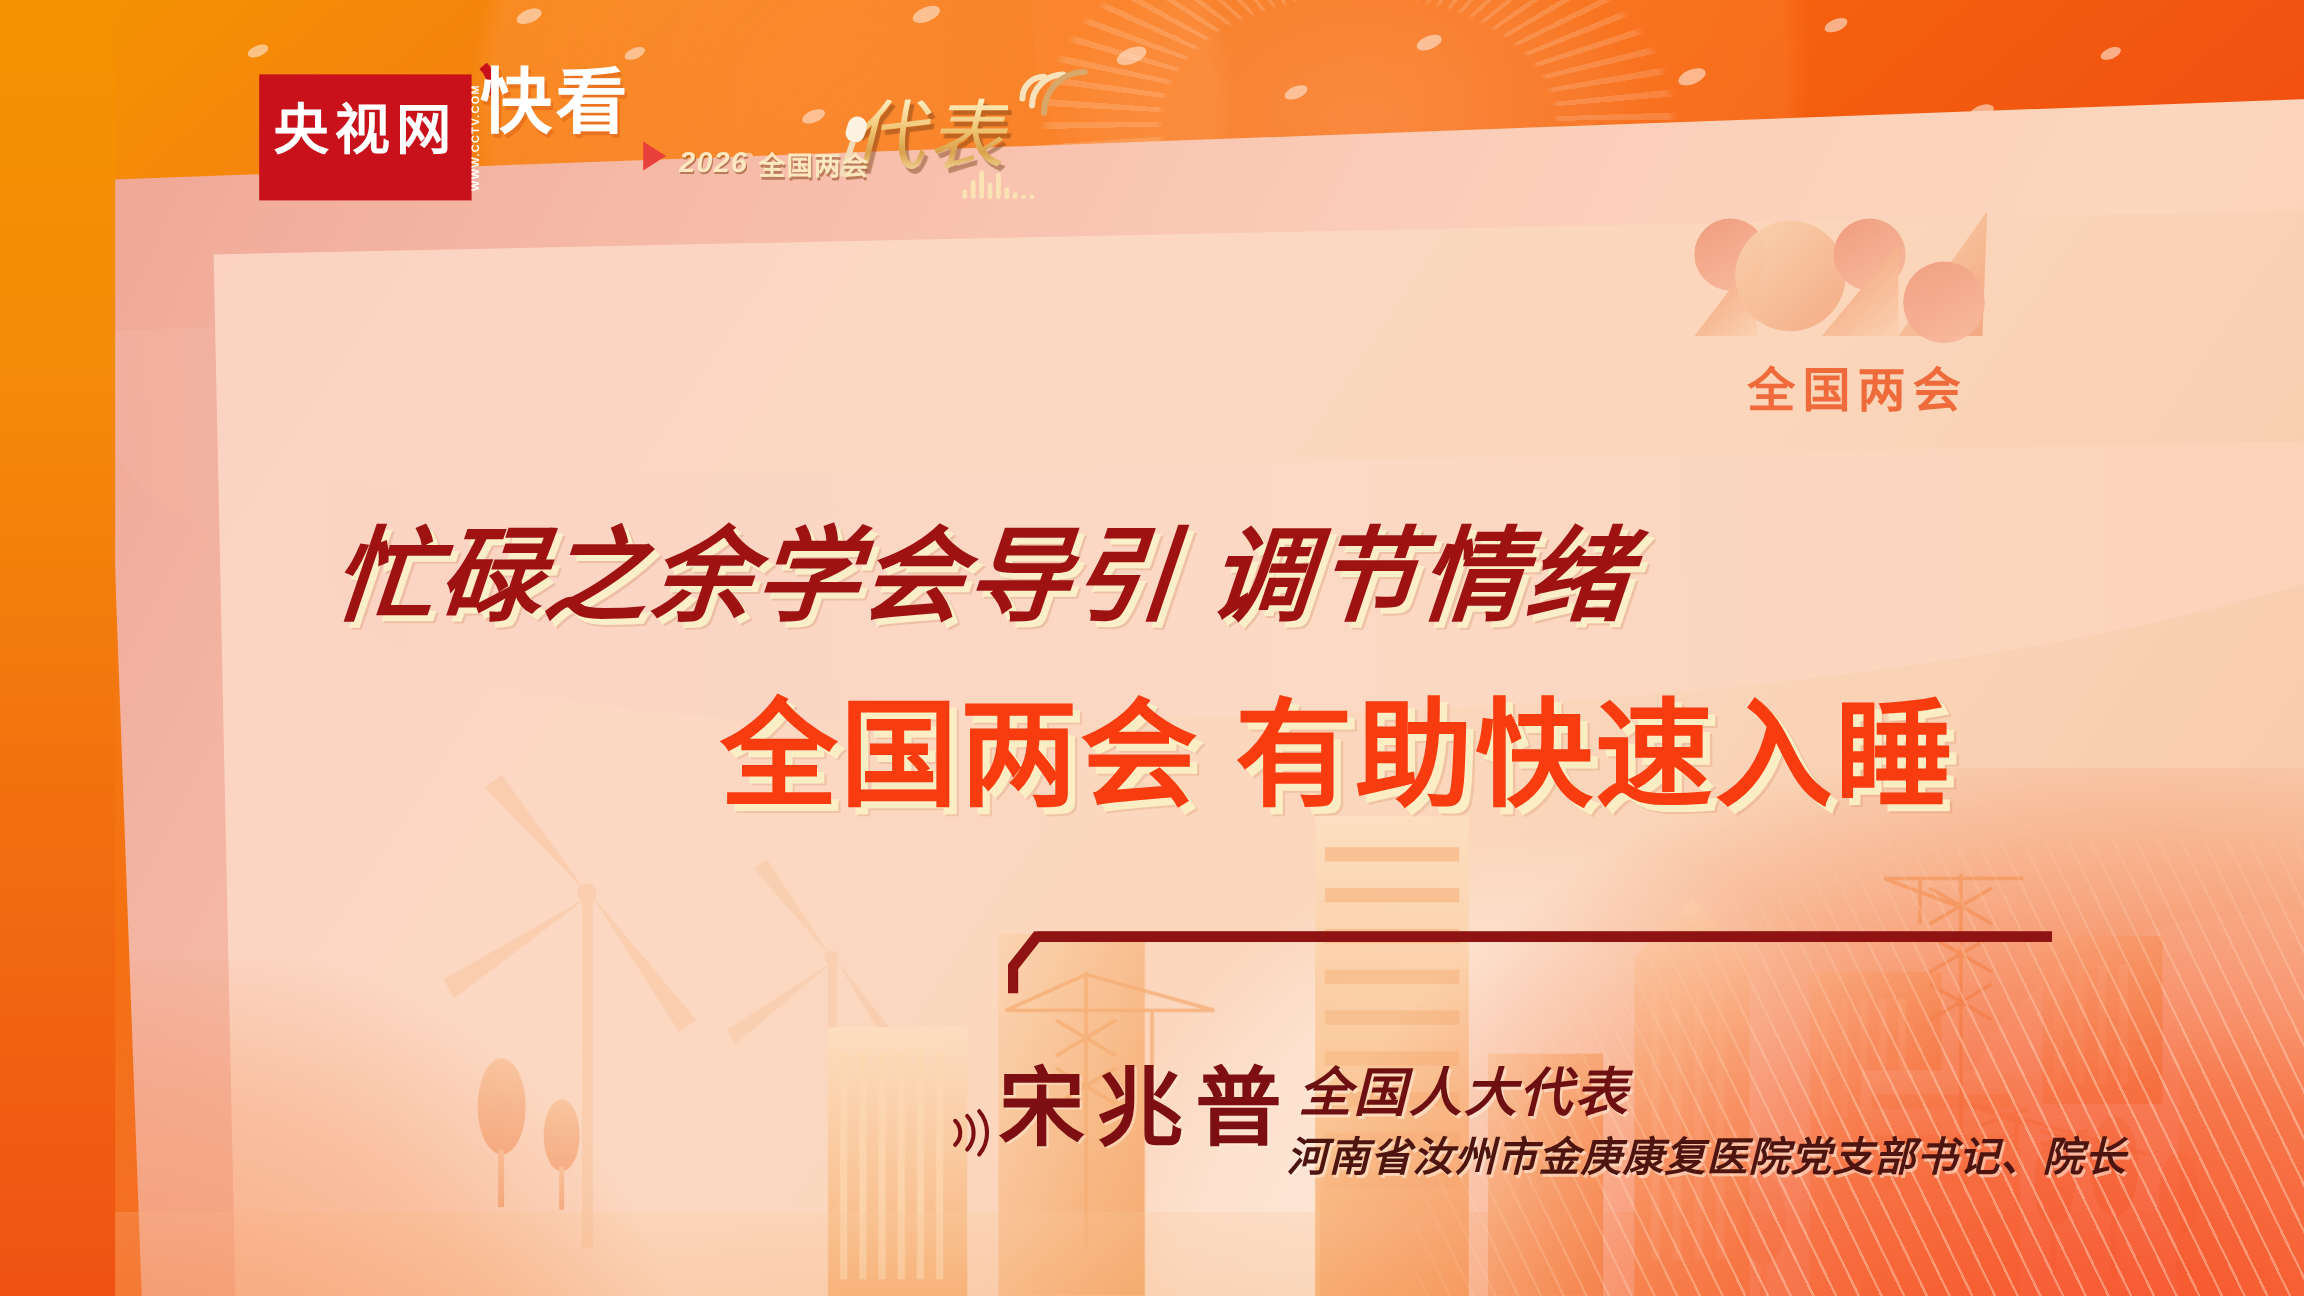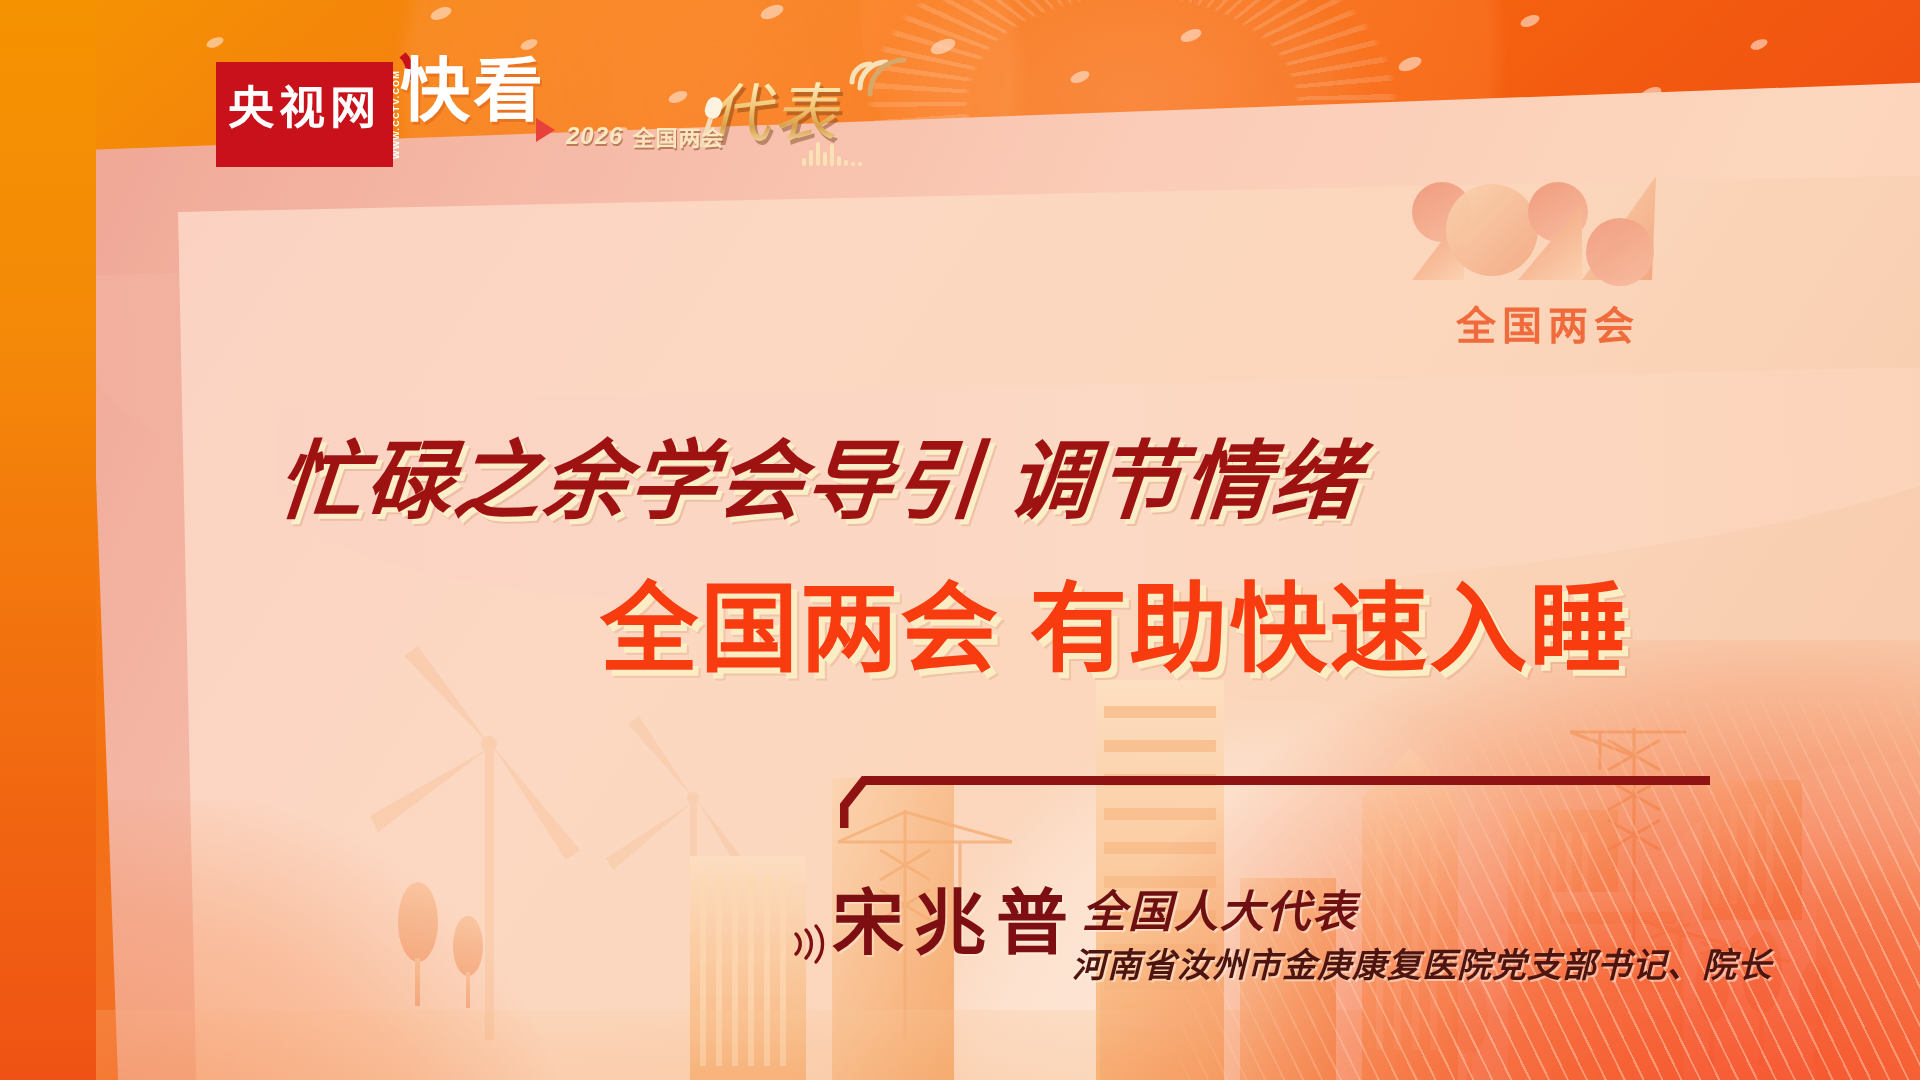--- a/index.html
+++ b/index.html
@@ -118,21 +118,21 @@
     writing-mode:vertical-rl;font-size:9px;color:#fff;letter-spacing:1.2px;
     transform:rotate(180deg);margin-left:-4px;padding:8px 2px;
     display:flex;align-items:center;font-weight:700;
   }
   .cctv-swoosh{
     position:absolute;left:370px;top:40px;width:46px;height:38px;
     border-right:8px solid #c8111b;border-top:8px solid transparent;
     border-radius:0 90% 0 0;transform:rotate(6deg);
   }
   .kuaikan{
-    position:absolute;left:400px;top:56px;color:#fff;font-size:70px;font-weight:700;
+    position:absolute;left:400px;top:56px;color:#fff;font-size:60px;font-weight:700;
     letter-spacing:3px;line-height:1;text-shadow:2px 3px 0 rgba(190,50,10,.25);
   }
   .play-tri{
     position:absolute;left:536px;top:118px;width:0;height:0;
     border-left:19px solid #e8403a;border-top:12px solid transparent;border-bottom:12px solid transparent;
   }
   .nihao{
     position:absolute;left:566px;top:46px;font-size:72px;font-weight:700;line-height:1;
     letter-spacing:4px;font-style:italic;
     color:#f7e2c0;

